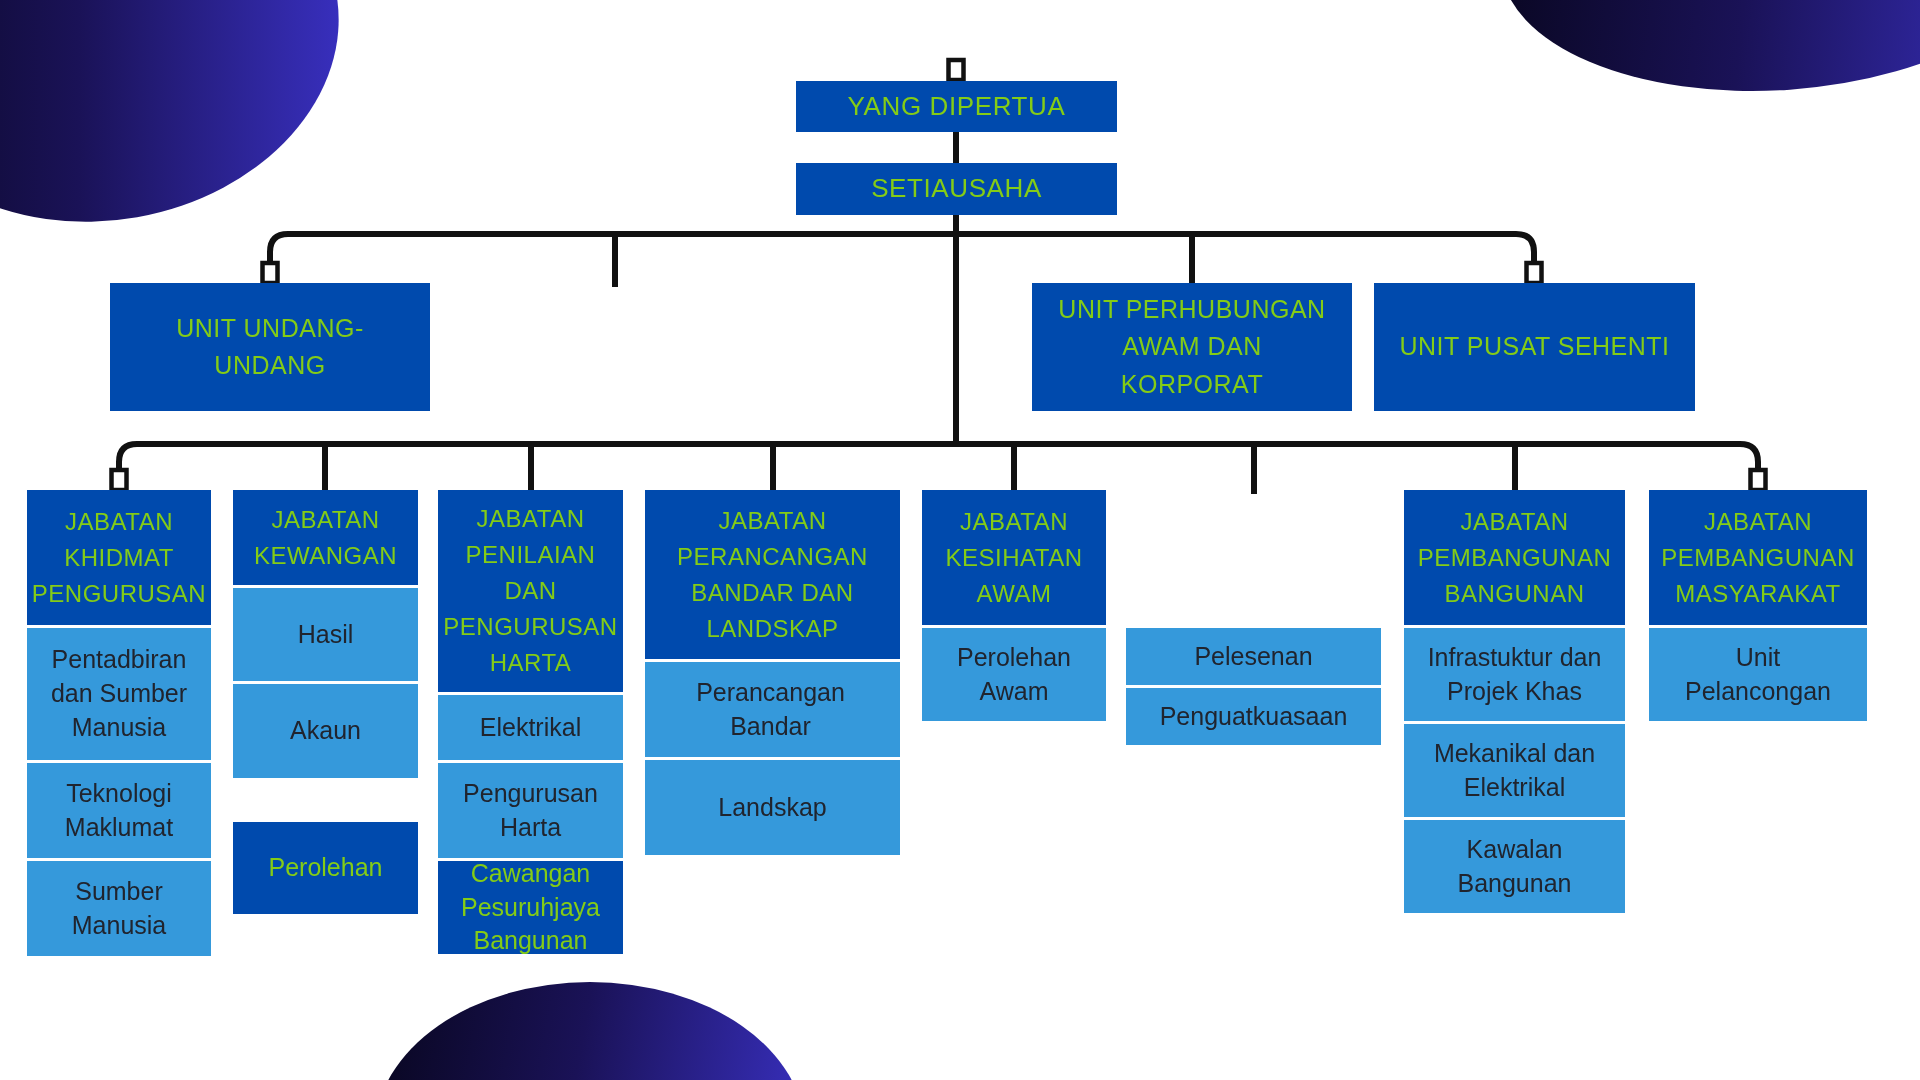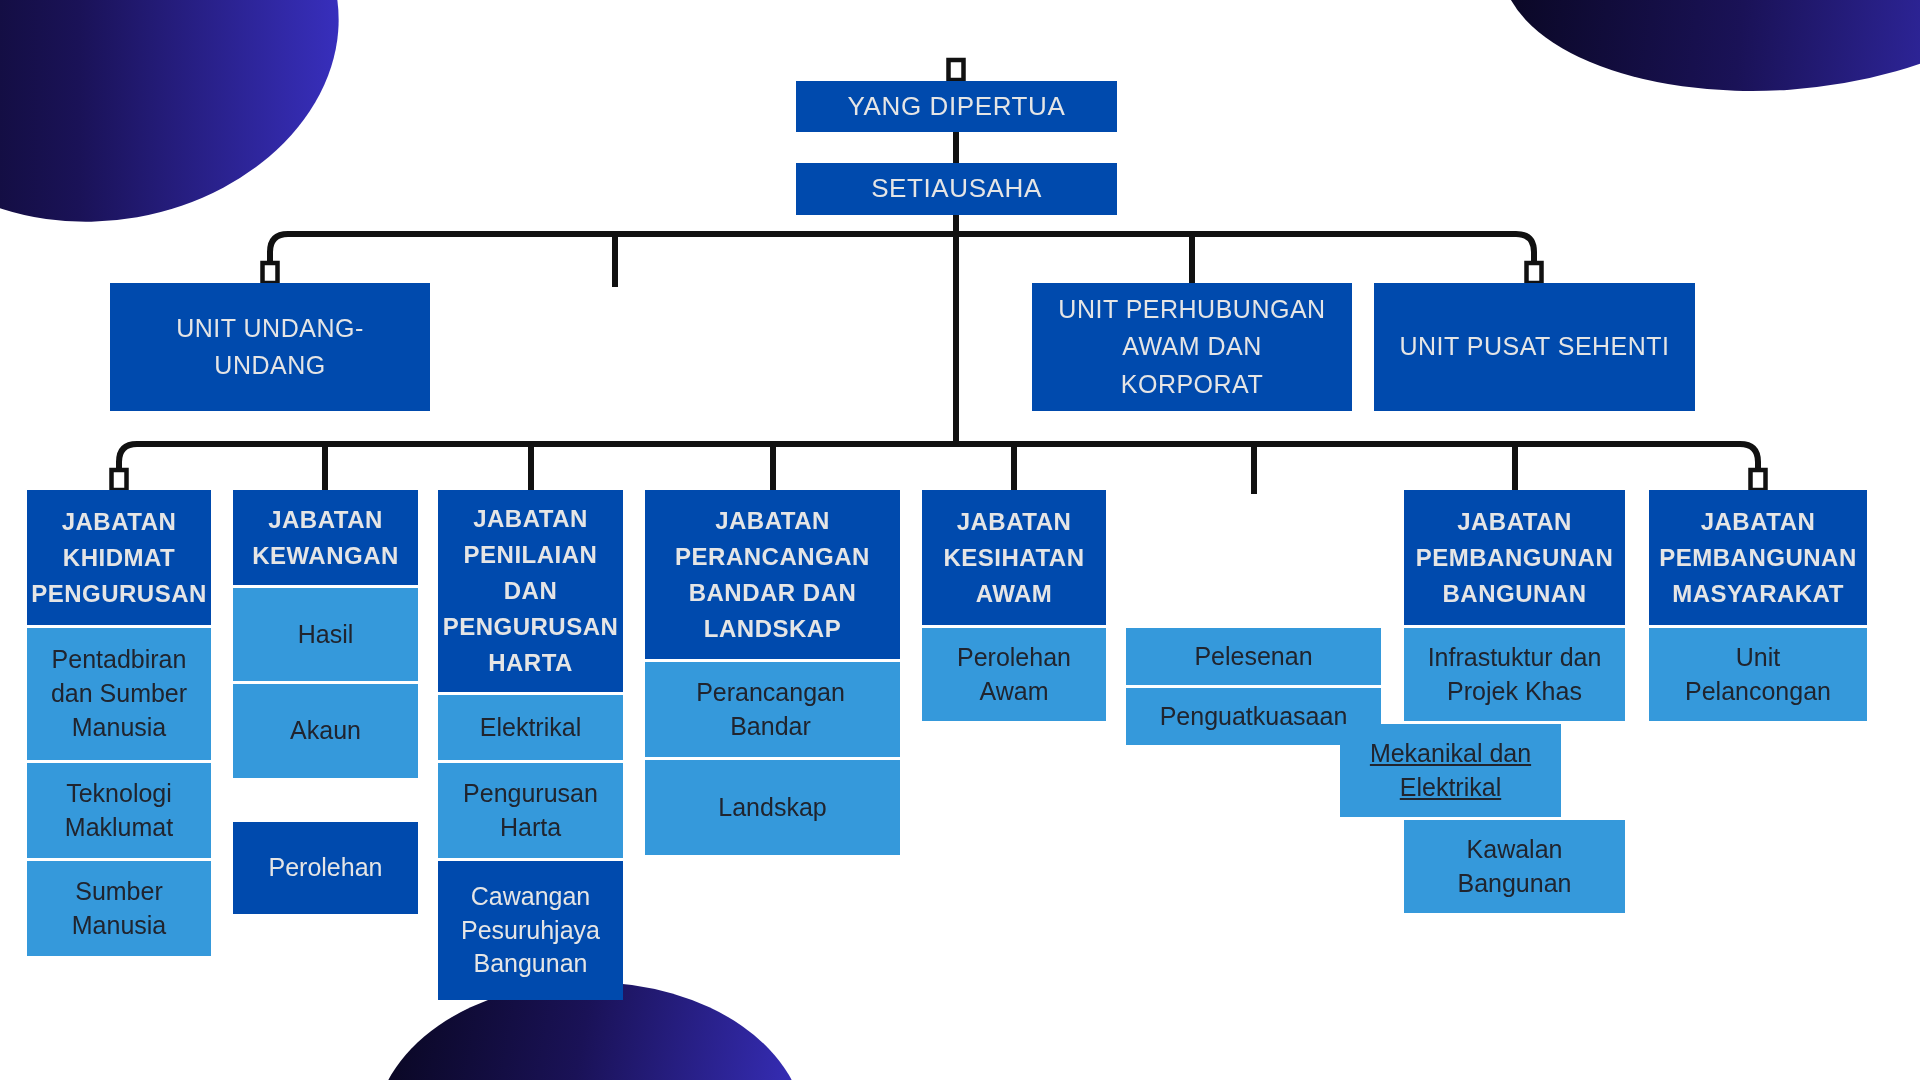--- a/index.html
+++ b/index.html
@@ -23,25 +23,25 @@
   svg.connectors { position: absolute; left: 0; top: 0; z-index: 1; }
   .box {
     position: absolute;
     box-sizing: border-box;
     display: flex;
     align-items: center;
     justify-content: center;
     text-align: center;
     z-index: 2;
   }
-  .dark  { background: #004aad; color: #e5e5e5; }
+  .dark  { background: #004aad; color: #84cc16; }
   .light { background: #3599db; color: #20242e; }
   .lvl1 { font-size: 26px; letter-spacing: 0.6px; line-height: 1.3; }
   .lvl2 { font-size: 25px; letter-spacing: 0.5px; line-height: 1.5; padding: 6px 24px; }
-  .hdr  { font-size: 24px; letter-spacing: 0.5px; line-height: 1.5; padding: 9px 14px; font-weight: bold; }
+  .hdr  { font-size: 24px; letter-spacing: 0.5px; line-height: 1.5; padding: 9px 14px; }
   .sub  { font-size: 25px; line-height: 1.35; padding: 4px 16px; }
   .sub-narrow { padding: 4px 18px; }
 </style>
 </head>
 <body>
 
 <div class="canvas">
 
   <div class="blob blob-tl"></div>
   <div class="blob blob-tr"></div>
@@ -84,33 +84,33 @@
   <div class="box light sub" style="left:27px; top:861px; width:184px; height:95px;">Sumber Manusia</div>
 
   <div class="box dark hdr" style="left:233px; top:490px; width:185px; height:95px;">JABATAN KEWANGAN</div>
   <div class="box light sub" style="left:233px; top:588px; width:185px; height:93px;">Hasil</div>
   <div class="box light sub" style="left:233px; top:684px; width:185px; height:94px;">Akaun</div>
   <div class="box dark sub" style="left:233px; top:781px; width:185px; height:92px;margin-top:41px;">Perolehan</div>
 
   <div class="box dark hdr" style="left:438px; top:490px; width:185px; height:202px;">JABATAN PENILAIAN DAN PENGURUSAN HARTA</div>
   <div class="box light sub" style="left:438px; top:695px; width:185px; height:65px;">Elektrikal</div>
   <div class="box light sub" style="left:438px; top:763px; width:185px; height:95px;">Pengurusan Harta</div>
-  <div class="box dark sub" style="left:438px; top:861px; width:185px; height:139px;">Cawangan Pesuruhjaya Bangunan</div>
+  <div class="box dark sub" style="left:438px; top:861px; width:185px; height:93px;">Cawangan Pesuruhjaya Bangunan</div>
 
   <div class="box dark hdr" style="left:645px; top:490px; width:255px; height:169px;">JABATAN PERANCANGAN BANDAR DAN LANDSKAP</div>
   <div class="box light sub" style="left:645px; top:662px; width:255px; height:95px;padding-left:12px;">Perancangan Bandar</div>
   <div class="box light sub" style="left:645px; top:760px; width:255px; height:95px;">Landskap</div>
 
   <div class="box dark hdr" style="left:922px; top:490px; width:184px; height:135px;">JABATAN KESIHATAN AWAM</div>
   <div class="box light sub" style="left:922px; top:628px; width:184px; height:93px;">Perolehan Awam</div>
 
   <div class="box light sub" style="left:1126px; top:628px; width:255px; height:57px;">Pelesenan</div>
   <div class="box light sub" style="left:1126px; top:688px; width:255px; height:57px;">Penguatkuasaan</div>
 
   <div class="box dark hdr" style="left:1404px; top:490px; width:221px; height:135px;">JABATAN PEMBANGUNAN BANGUNAN</div>
   <div class="box light sub" style="left:1404px; top:628px; width:221px; height:93px;">Infrastuktur dan Projek Khas</div>
-  <div class="box light sub" style="left:1340px; top:724px; width:221px; height:93px;text-decoration:underline;">Mekanikal dan Elektrikal</div>
+  <div class="box light sub" style="left:1404px; top:724px; width:221px; height:93px;">Mekanikal dan Elektrikal</div>
   <div class="box light sub" style="left:1404px; top:820px; width:221px; height:93px;">Kawalan Bangunan</div>
 
   <div class="box dark hdr" style="left:1649px; top:490px; width:218px; height:135px;">JABATAN PEMBANGUNAN MASYARAKAT</div>
   <div class="box light sub sub-narrow" style="left:1649px; top:628px; width:218px; height:93px;text-align:center;">Unit Pelancongan</div>
 
 </div>
 
 </body></html>

